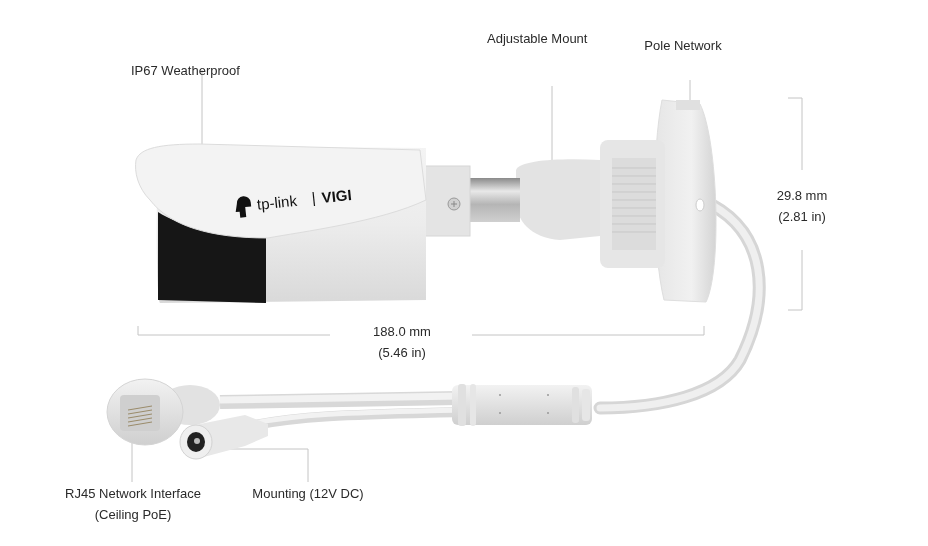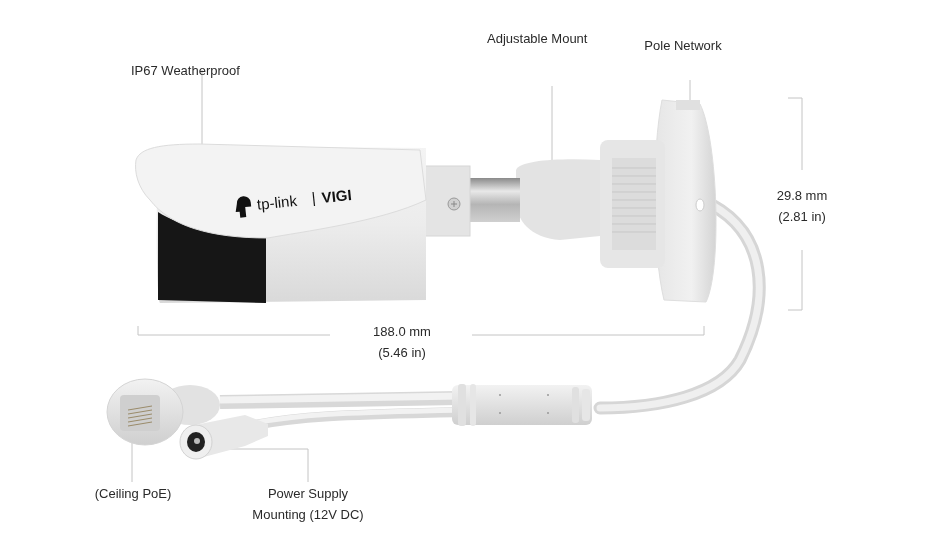--- a/index.html
+++ b/index.html
@@ -146,18 +146,18 @@
   <div>29.8 mm</div>
   <div>(2.81 in)</div>
 </div>
 
 <div class="lbl center" style="left:360px;top:321px;width:84px;">
   <div>188.0 mm</div>
   <div>(5.46 in)</div>
 </div>
 
 <div class="lbl center" style="left:48px;top:483px;width:170px;">
+  <div>RJ45 Network Interface</div>
   <div>(Ceiling PoE)</div>
 </div>
 <div class="lbl center" style="left:240px;top:483px;width:136px;">
-  <div>Power Supply</div>
   <div>Mounting (12V DC)</div>
 </div>
 
 </body></html>

